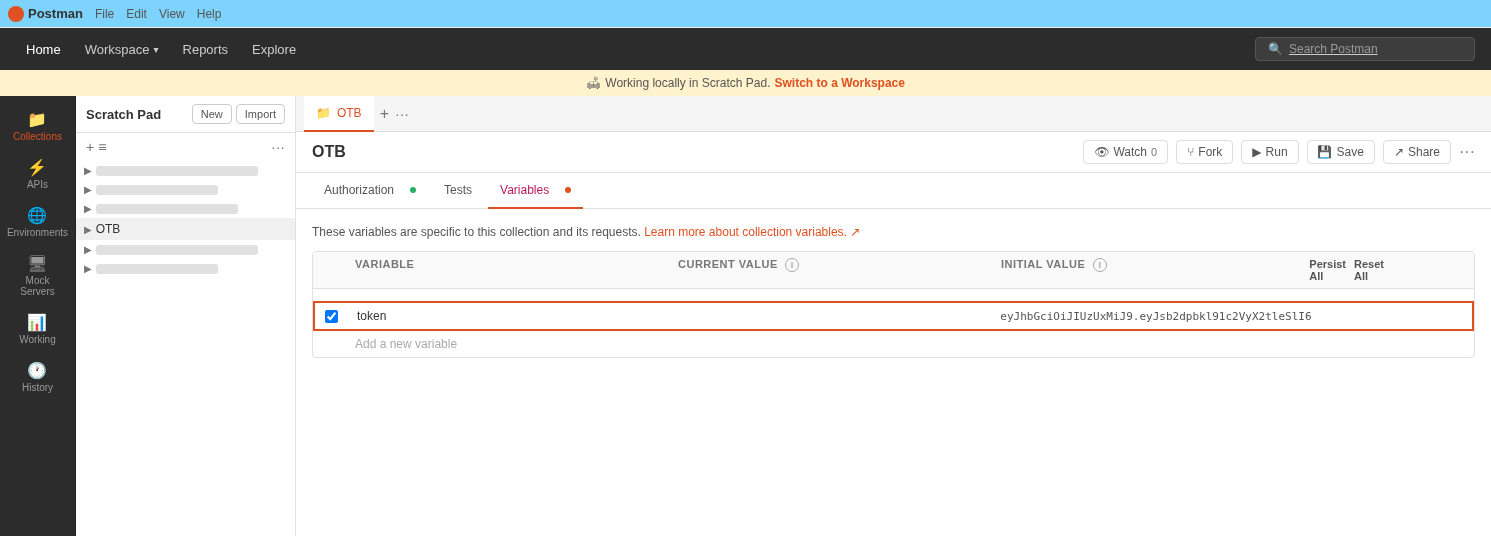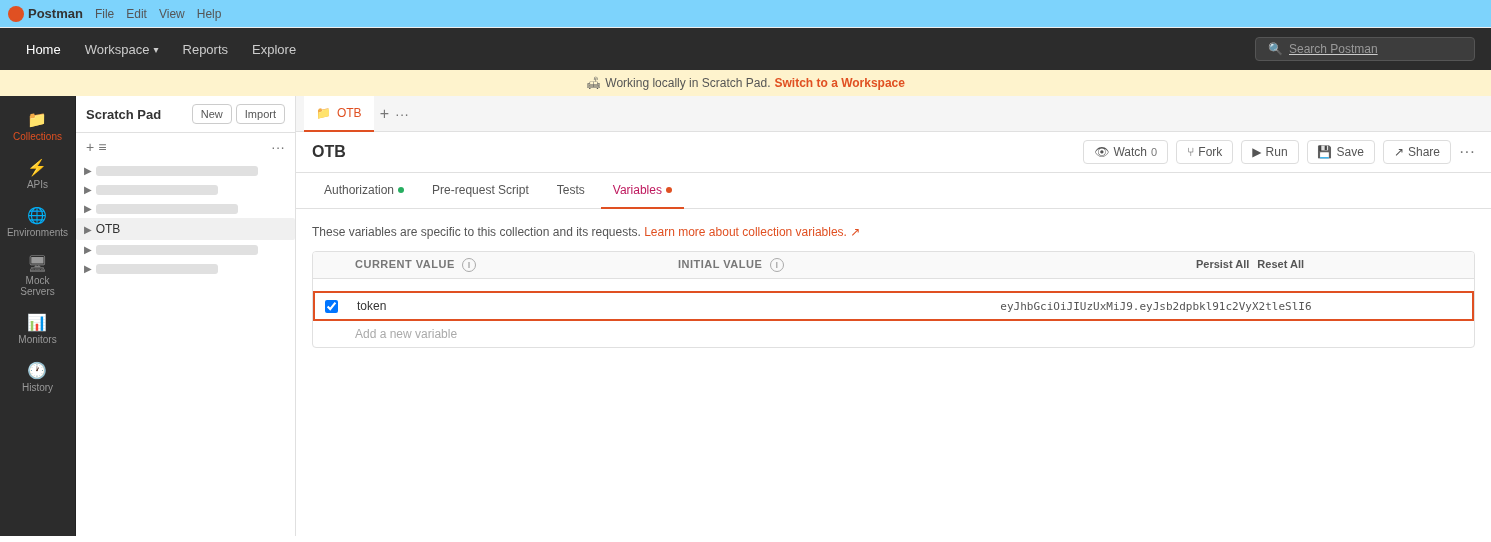--- a/index.html
+++ b/index.html
@@ -67,21 +67,21 @@
     .collection-title { font-size: 16px; font-weight: 600; color: #333; }
     .header-actions { display: flex; align-items: center; gap: 8px; }
     .action-btn { display: flex; align-items: center; gap: 4px; background: none; border: 1px solid #ddd; border-radius: 4px; padding: 4px 10px; font-size: 12px; cursor: pointer; color: #555; }
     .run-btn { background: #fff; }
     .save-btn { background: #fff; }
     .watch-count { font-size: 11px; color: #777; }
     .action-dots { background: none; border: none; cursor: pointer; color: #777; font-size: 16px; }
 
     
     .sub-tabs { display: flex; align-items: center; padding: 0 16px; border-bottom: 1px solid #e0e0e0; background: #fff; height: 36px; gap: 4px; }
-    .sub-tab { padding: 0 12px; height: 36px; display: flex; align-items: center; font-size: 12px; color: #555; cursor: pointer; border-bottom: 2px solid transparent; gap: 4px; }
+    .sub-tab { padding: 0 12px; height: 36px; display: flex; align-items: center; font-size: 12px; color: #555; cursor: pointer; border-bottom: 2px solid transparent; gap: 16px; }
     .sub-tab.active { color: #be185d; border-bottom: 2px solid #e05022; }
     .dot { width: 6px; height: 6px; border-radius: 50%; display: inline-block; }
     .dot-green { background: #27ae60; }
     .dot-orange { background: #e05022; }
 
     
     .vars-content { padding: 16px; flex: 1; overflow: auto; }
     .vars-desc { font-size: 12px; color: #555; margin-bottom: 12px; }
     .vars-link { color: #e05022; cursor: pointer; }
 
@@ -158,21 +158,21 @@
     <div class="sidebar-item">
       <span class="icon">🌐</span>
       <span class="label">Environments</span>
     </div>
     <div class="sidebar-item">
       <span class="icon">🖥</span>
       <span class="label">Mock Servers</span>
     </div>
     <div class="sidebar-item">
       <span class="icon">📊</span>
-      <span class="label">Monitors</span>
+      <span class="label">Working</span>
     </div>
     <div class="sidebar-item">
       <span class="icon">🕐</span>
       <span class="label">History</span>
     </div>
   </div>
 
   <div class="collections-panel">
     <div class="panel-header">
       <span class="panel-title">Scratch Pad</span>
@@ -251,41 +251,39 @@
         <button class="action-dots">···</button>
       </div>
     </div>
 
     <div class="sub-tabs">
       <div class="sub-tab">
         <span>Authorization</span>
         <span class="dot dot-green"></span>
       </div>
       <div class="sub-tab">
-        <span>Pre-request Script</span>
-      </div>
-      <div class="sub-tab">
         <span>Tests</span>
       </div>
       <div class="sub-tab active">
         <span>Variables</span>
         <span class="dot dot-orange"></span>
       </div>
     </div>
 
     <div class="vars-content">
       <p class="vars-desc">
         <span>These variables are specific to this collection and its requests.</span>
         <span class="vars-link">Learn more about collection variables. ↗</span>
       </p>
 
       <div class="vars-table">
 
         <div class="vars-table-header">
           <div class="th header-check"></div>
+          <div class="th">VARIABLE</div>
           <div class="th">
             <span>CURRENT VALUE</span>
             <span class="info-icon">i</span>
           </div>
           <div class="th">
             <span>INITIAL VALUE</span>
             <span class="info-icon">i</span>
           </div>
           <div class="th-actions">
             <span class="persist-all">Persist All</span>

